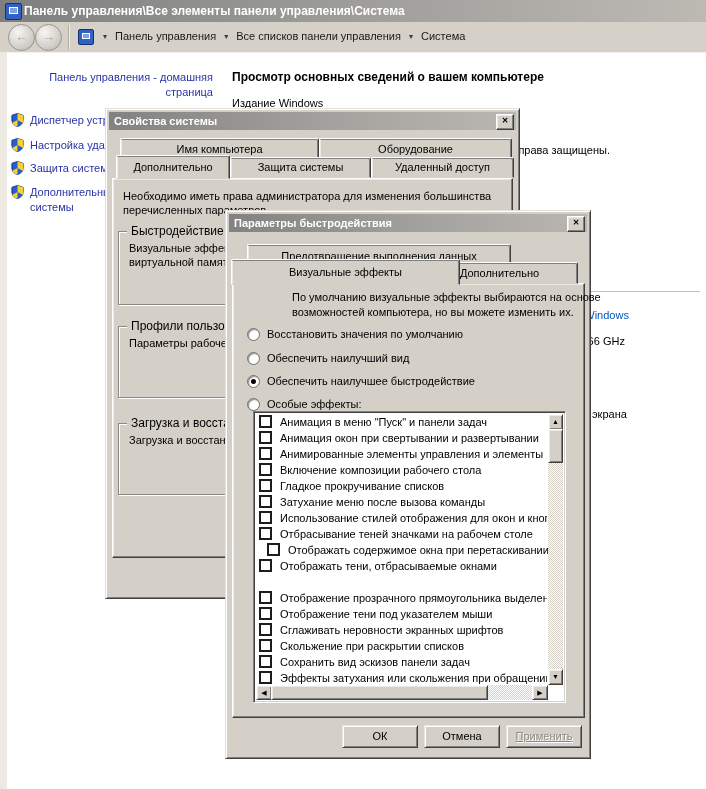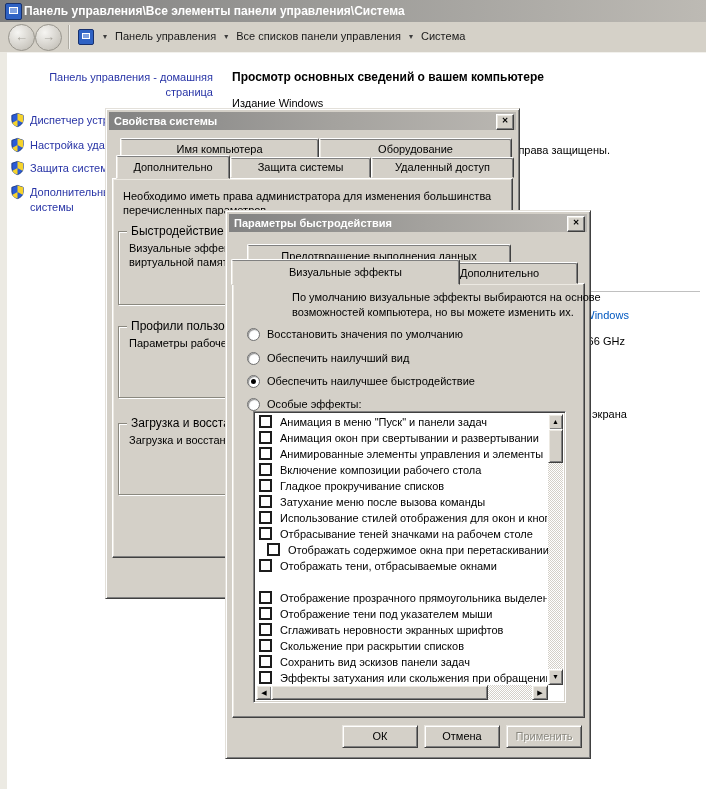--- a/index.html
+++ b/index.html
@@ -221,14 +221,14 @@
     </div>
     <div class="hscroll">
       <div class="sbtn" style="left:0;top:0;width:14px;height:13px;line-height:13px;">◀</div>
       <div class="thumb" style="left:15px;top:0;width:215px;height:13px;"></div>
       <div class="sbtn" style="right:0;top:0;width:14px;height:13px;line-height:13px;">▶</div>
     </div>
   </div>
 
   <div class="btn" style="left:116px;top:514px;width:76px;height:23px;">ОК</div>
   <div class="btn" style="left:198px;top:514px;width:76px;height:23px;">Отмена</div>
-  <div class="btn disabled" style="left:280px;top:514px;width:76px;height:23px;">Применить</div>
+  <div class="btn disabled" style="left:280px;top:514px;width:76px;height:23px;text-decoration:underline;">Применить</div>
 </div>
 
 </body></html>

